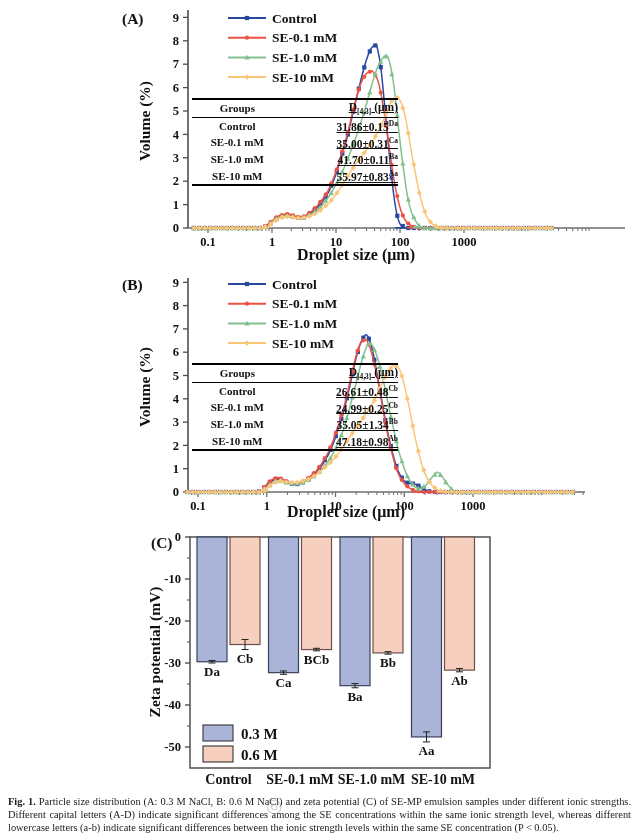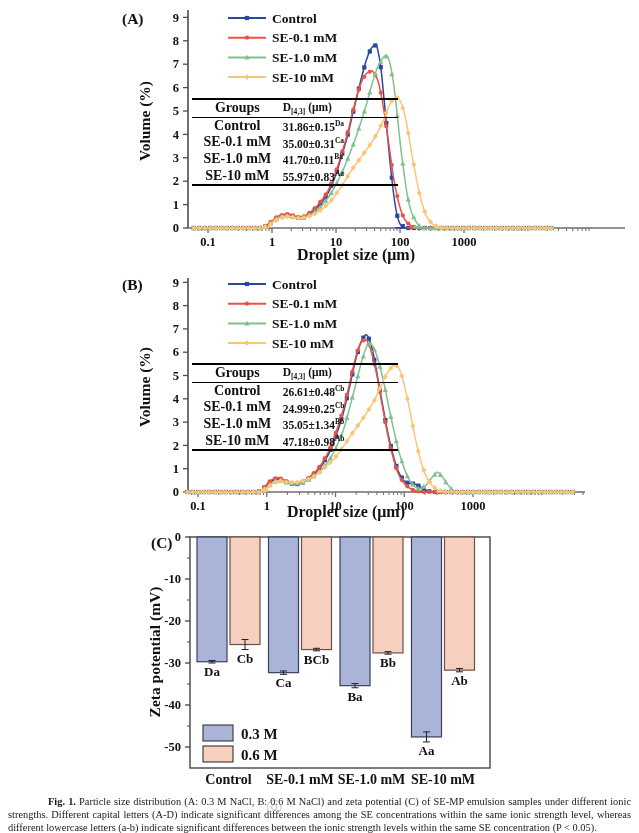--- a/index.html
+++ b/index.html
@@ -4,26 +4,26 @@
 <style>
   html,body{margin:0;padding:0;background:#fff;}
   .page{position:relative;width:639px;height:833px;background:#fff;overflow:hidden;
         font-family:"Liberation Serif",serif;}
   .page svg{position:absolute;left:0;}
   
   .d43{position:absolute;border-top:2.5px solid #000;border-bottom:2.5px solid #000;
        background:rgba(255,255,255,0);}
   .trow{display:flex;height:16.6px;align-items:center;}
   .thead{border-bottom:1.3px solid #000;}
-  .tc1{width:44%;text-align:center;font-weight:bold;font-size:14px;color:#111;}
-  .tc2{width:56%;text-align:left;font-weight:bold;font-size:11.5px;color:#111;}
+  .tc1{width:44%;text-align:center;font-weight:bold;font-size:11px;color:#111;}
+  .tc2{width:56%;text-align:right;font-weight:bold;font-size:11.5px;color:#111;text-decoration:underline;}
   .tc2 sub,.tc2 sup{font-size:7.5px;}
   .caption{position:absolute;left:8px;top:795px;width:623px;text-align:justify;
            font-size:10.4px;line-height:13.2px;color:#1b1b1b;}
-  .cap-label{font-weight:bold;margin-left:40px;}
+  .cap-label{font-weight:bold;}
   .watermark{position:absolute;left:266px;top:794px;color:#7d7d7d;opacity:.38;
              font-size:15px;letter-spacing:8px;white-space:nowrap;display:flex;
              align-items:center;gap:5px;pointer-events:none;}
   .wm-logo{font-size:19px;letter-spacing:0;}
 </style>
 </head>
 <body>
 
 <div class="page">
   <svg id="svgA" width="639" height="268" style="top:0">

